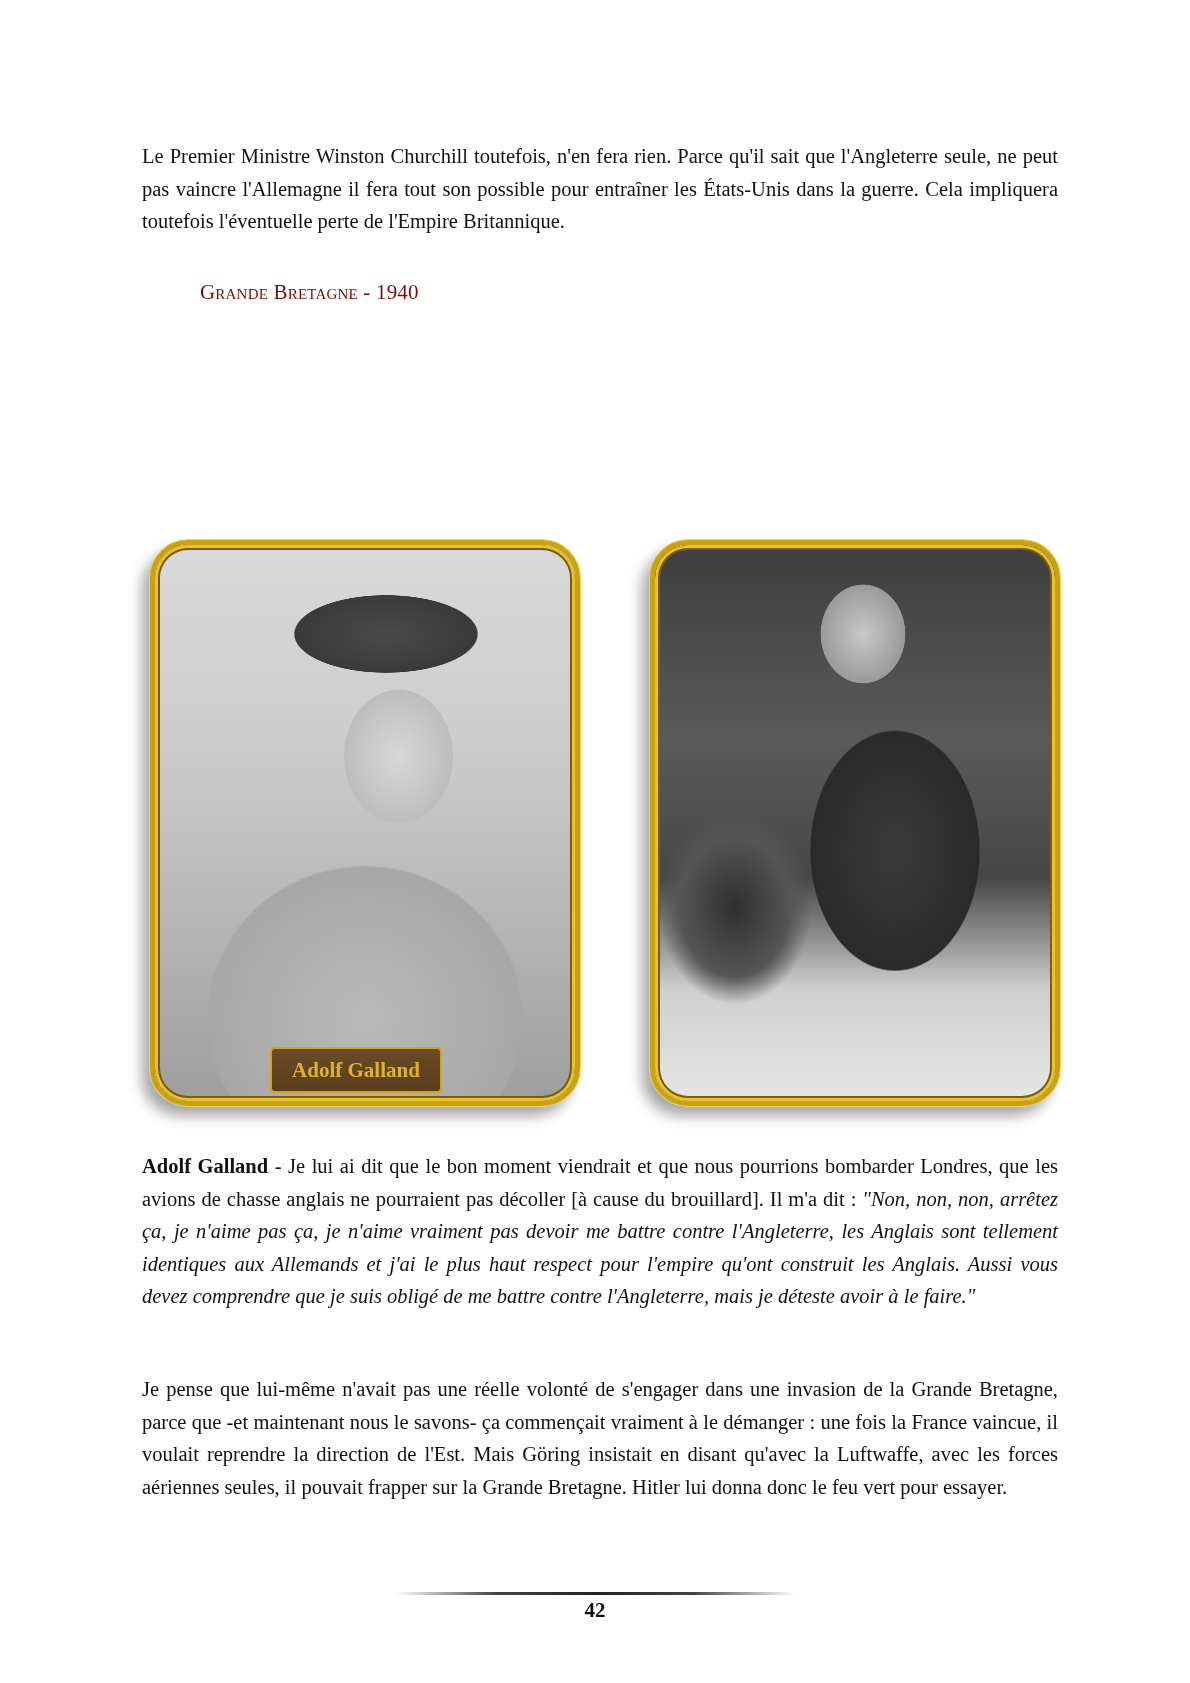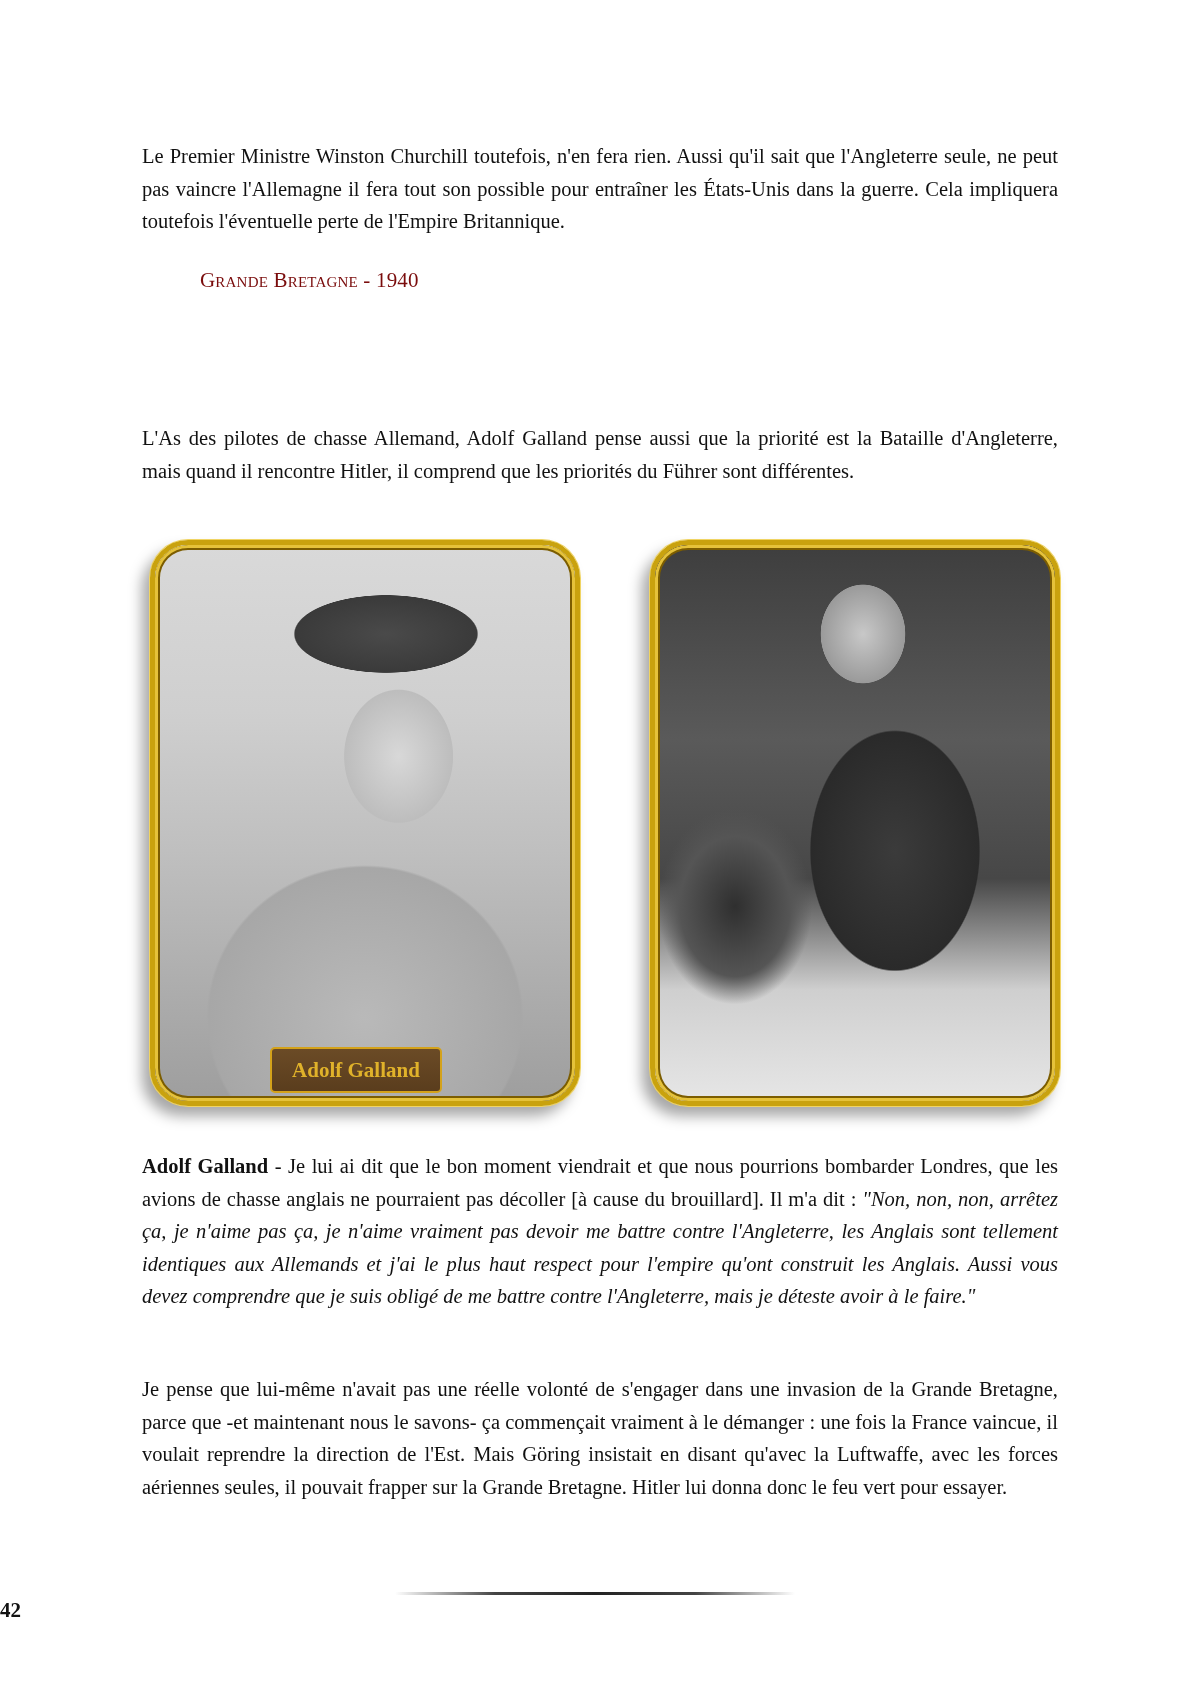--- a/index.html
+++ b/index.html
@@ -9,21 +9,21 @@
     color: #111;
   }
   .page { position: absolute; left: 0; top: 0; width: 1190px; height: 1683px; }
   .para {
     position: absolute; left: 142px; width: 916px;
     font-size: 20.5px; line-height: 32.5px; text-align: justify;
     margin: 0;
   }
   .indent { text-indent: 58px; }
   .heading {
-    position: absolute; left: 200px; top: 268px;
+    position: absolute; left: 200px; top: 280px;
     font-size: 21px; color: #7a0c0c; letter-spacing: 0.2px;
     font-variant: small-caps;
   }
   .quote { font-style: italic; }
   .speaker { font-weight: bold; }
 
   .frame {
     position: absolute; border-radius: 38px;
     border: 5px solid #c9a20e;
     box-shadow: 0 0 0 2px #8a6a00 inset, 0 0 0 1px #f0d463, -8px 10px 14px rgba(0,0,0,0.35);
@@ -56,35 +56,34 @@
     display: flex; align-items: center; justify-content: center;
     color: #e0b22a; font-size: 21px; font-weight: bold;
     font-family: "Liberation Serif", "DejaVu Serif", serif;
   }
   .footer-rule {
     position: absolute; left: 395px; top: 1592px; width: 400px; height: 3px;
     background: linear-gradient(90deg, rgba(0,0,0,0) 0%, #444 25%, #222 50%, #444 75%, rgba(0,0,0,0) 100%);
     border-radius: 2px;
   }
   .page-number {
-    position: absolute; left: 0; width: 1190px; top: 1598px; 
+    position: absolute; left: 0; width: 1190px; top: 1598px; text-align: center;
     font-size: 21px; font-weight: bold; color: #111;
   }
 </style>
 </head>
 <body>
 
 <div class="page">
 
-  <p class="para" style="top:140px;">Le Premier Ministre Winston Churchill toutefois, n'en fera rien. Aussi qu'il sait que l'Angleterre seule, ne peut pas vaincre l'Allemagne il fera tout son possible pour entraîner les États-Unis dans la guerre. Cela impliquera toutefois l'éventuelle perte de l'Empire Britannique.</p>
+  <p class="para" style="top:140px;">Le Premier Ministre Winston Churchill toutefois, n'en fera rien. Parce qu'il sait que l'Angleterre seule, ne peut pas vaincre l'Allemagne il fera tout son possible pour entraîner les États-Unis dans la guerre. Cela impliquera toutefois l'éventuelle perte de l'Empire Britannique.</p>
 
   <div class="heading">Grande Bretagne - 1940</div>
 
 
-  <p class="para" style="top:422px;">L'As des pilotes de chasse Allemand, Adolf Galland pense aussi que la priorité est la Bataille d'Angleterre, mais quand il rencontre Hitler, il comprend que les priorités du Führer sont différentes.</p>
 
   <div class="frame" style="left:150px; top:540px; width:420px; height:556px;">
     <div class="photo photo-left"></div>
     <div class="caption-box">
       <span>Adolf Galland</span>
     </div>
   </div>
 
   <div class="frame" style="left:650px; top:540px; width:400px; height:556px;">
     <div class="photo photo-right"></div>

